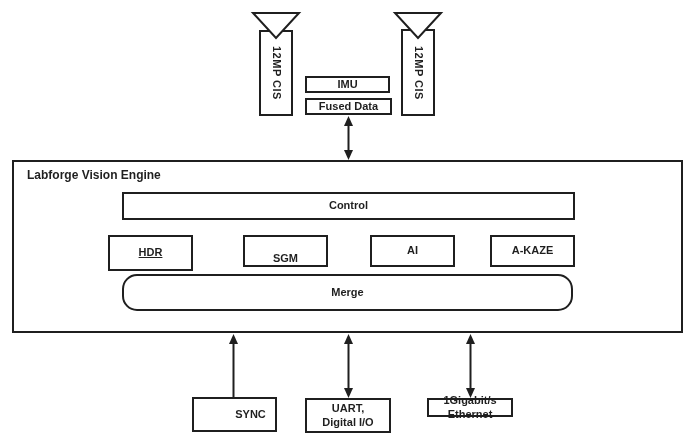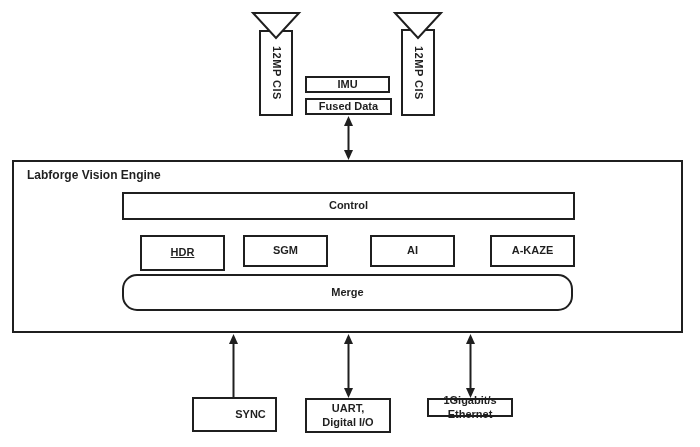--- a/index.html
+++ b/index.html
@@ -90,24 +90,24 @@
   </div>
 
   <div class="engine">
     <div class="engine-title">Labforge Vision Engine</div>
   </div>
 
   <div class="box" style="left:122px; top:192px; width:453px; height:28px;">
     <span>Control</span>
   </div>
 
-  <div class="box" style="left:140px; top:235px; width:85px; height:36px;text-decoration:underline;">
+  <div class="box" style="left:108px; top:235px; width:85px; height:36px;text-decoration:underline;">
     <span>HDR</span>
   </div>
-  <div class="box" style="left:243px; top:235px; width:85px; height:32px;">
+  <div class="box" style="left:243px; top:235px; width:85px; height:32px;align-items:flex-end;">
     <span>SGM</span>
   </div>
   <div class="box" style="left:370px; top:235px; width:85px; height:32px;">
     <span>AI</span>
   </div>
   <div class="box" style="left:490px; top:235px; width:85px; height:32px;">
     <span>A-KAZE</span>
   </div>
 
   <div class="box" style="left:122px; top:274px; width:451px; height:37px;border-radius:15px;">

